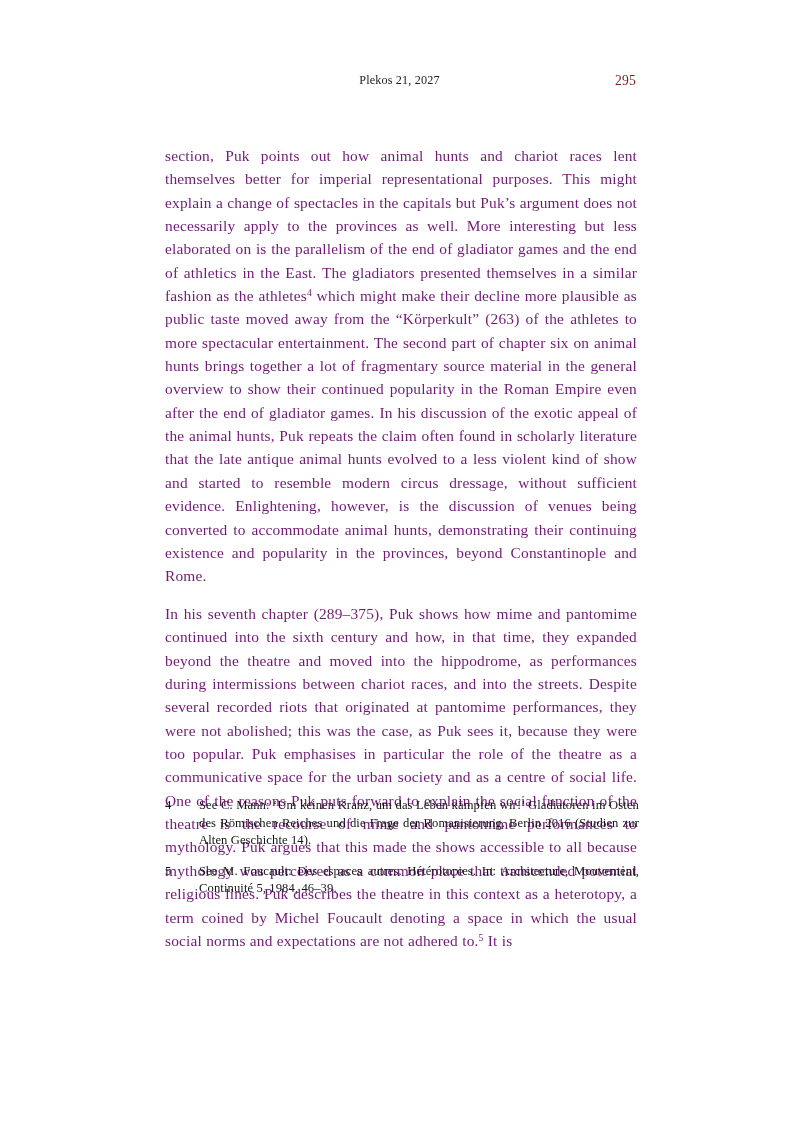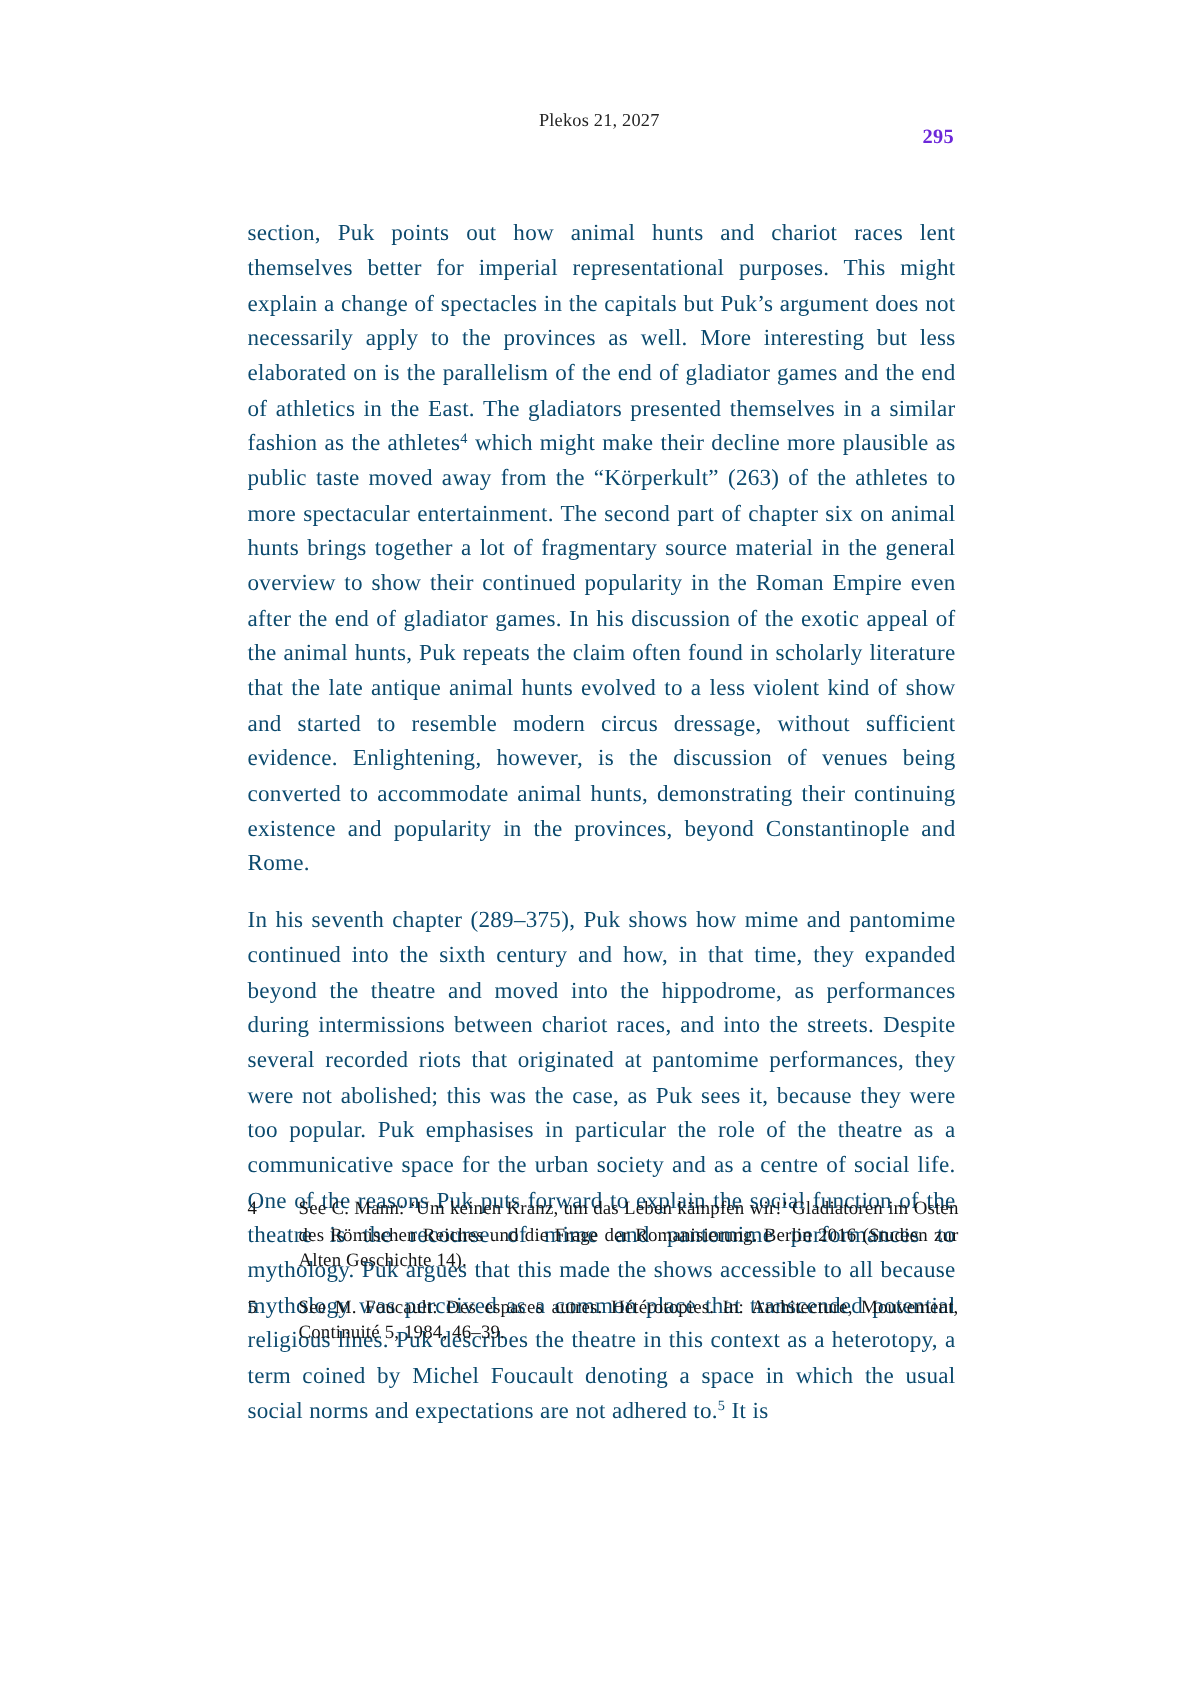--- a/index.html
+++ b/index.html
@@ -36,44 +36,43 @@
     top: 2px;
     width: 799px;
     text-align: center;
     font-size: 12.2px;
     letter-spacing: 0.15px;
     color: #232323;
   }
   .folio {
     position: absolute;
     right: 163px;
-    top: 12px;
+    top: 2px;
     font-size: 13.6px;
-    color: #6d28d9;
+    color: #7f1d1d;
     letter-spacing: 0.2px;
-    font-weight: bold;
   }
 
   
   .textblock {
     position: absolute;
     left: 165px;
     top: 144px;
     width: 472px;
   }
   p.body-par {
     margin: 0;
     text-align: justify;
     text-justify: inter-word;
     font-size: 15.4px;
     line-height: 23.35px;
     letter-spacing: 0.012em;
     word-spacing: 0.01em;
     hyphens: manual;
-    color: #0c4a6e;
+    color: #701a75;
   }
   p.body-par + p.body-par {
     margin-top: 14.5px;
   }
   sup {
     font-size: 0.62em;
     line-height: 0;
     vertical-align: 0.52em;
   }
 

